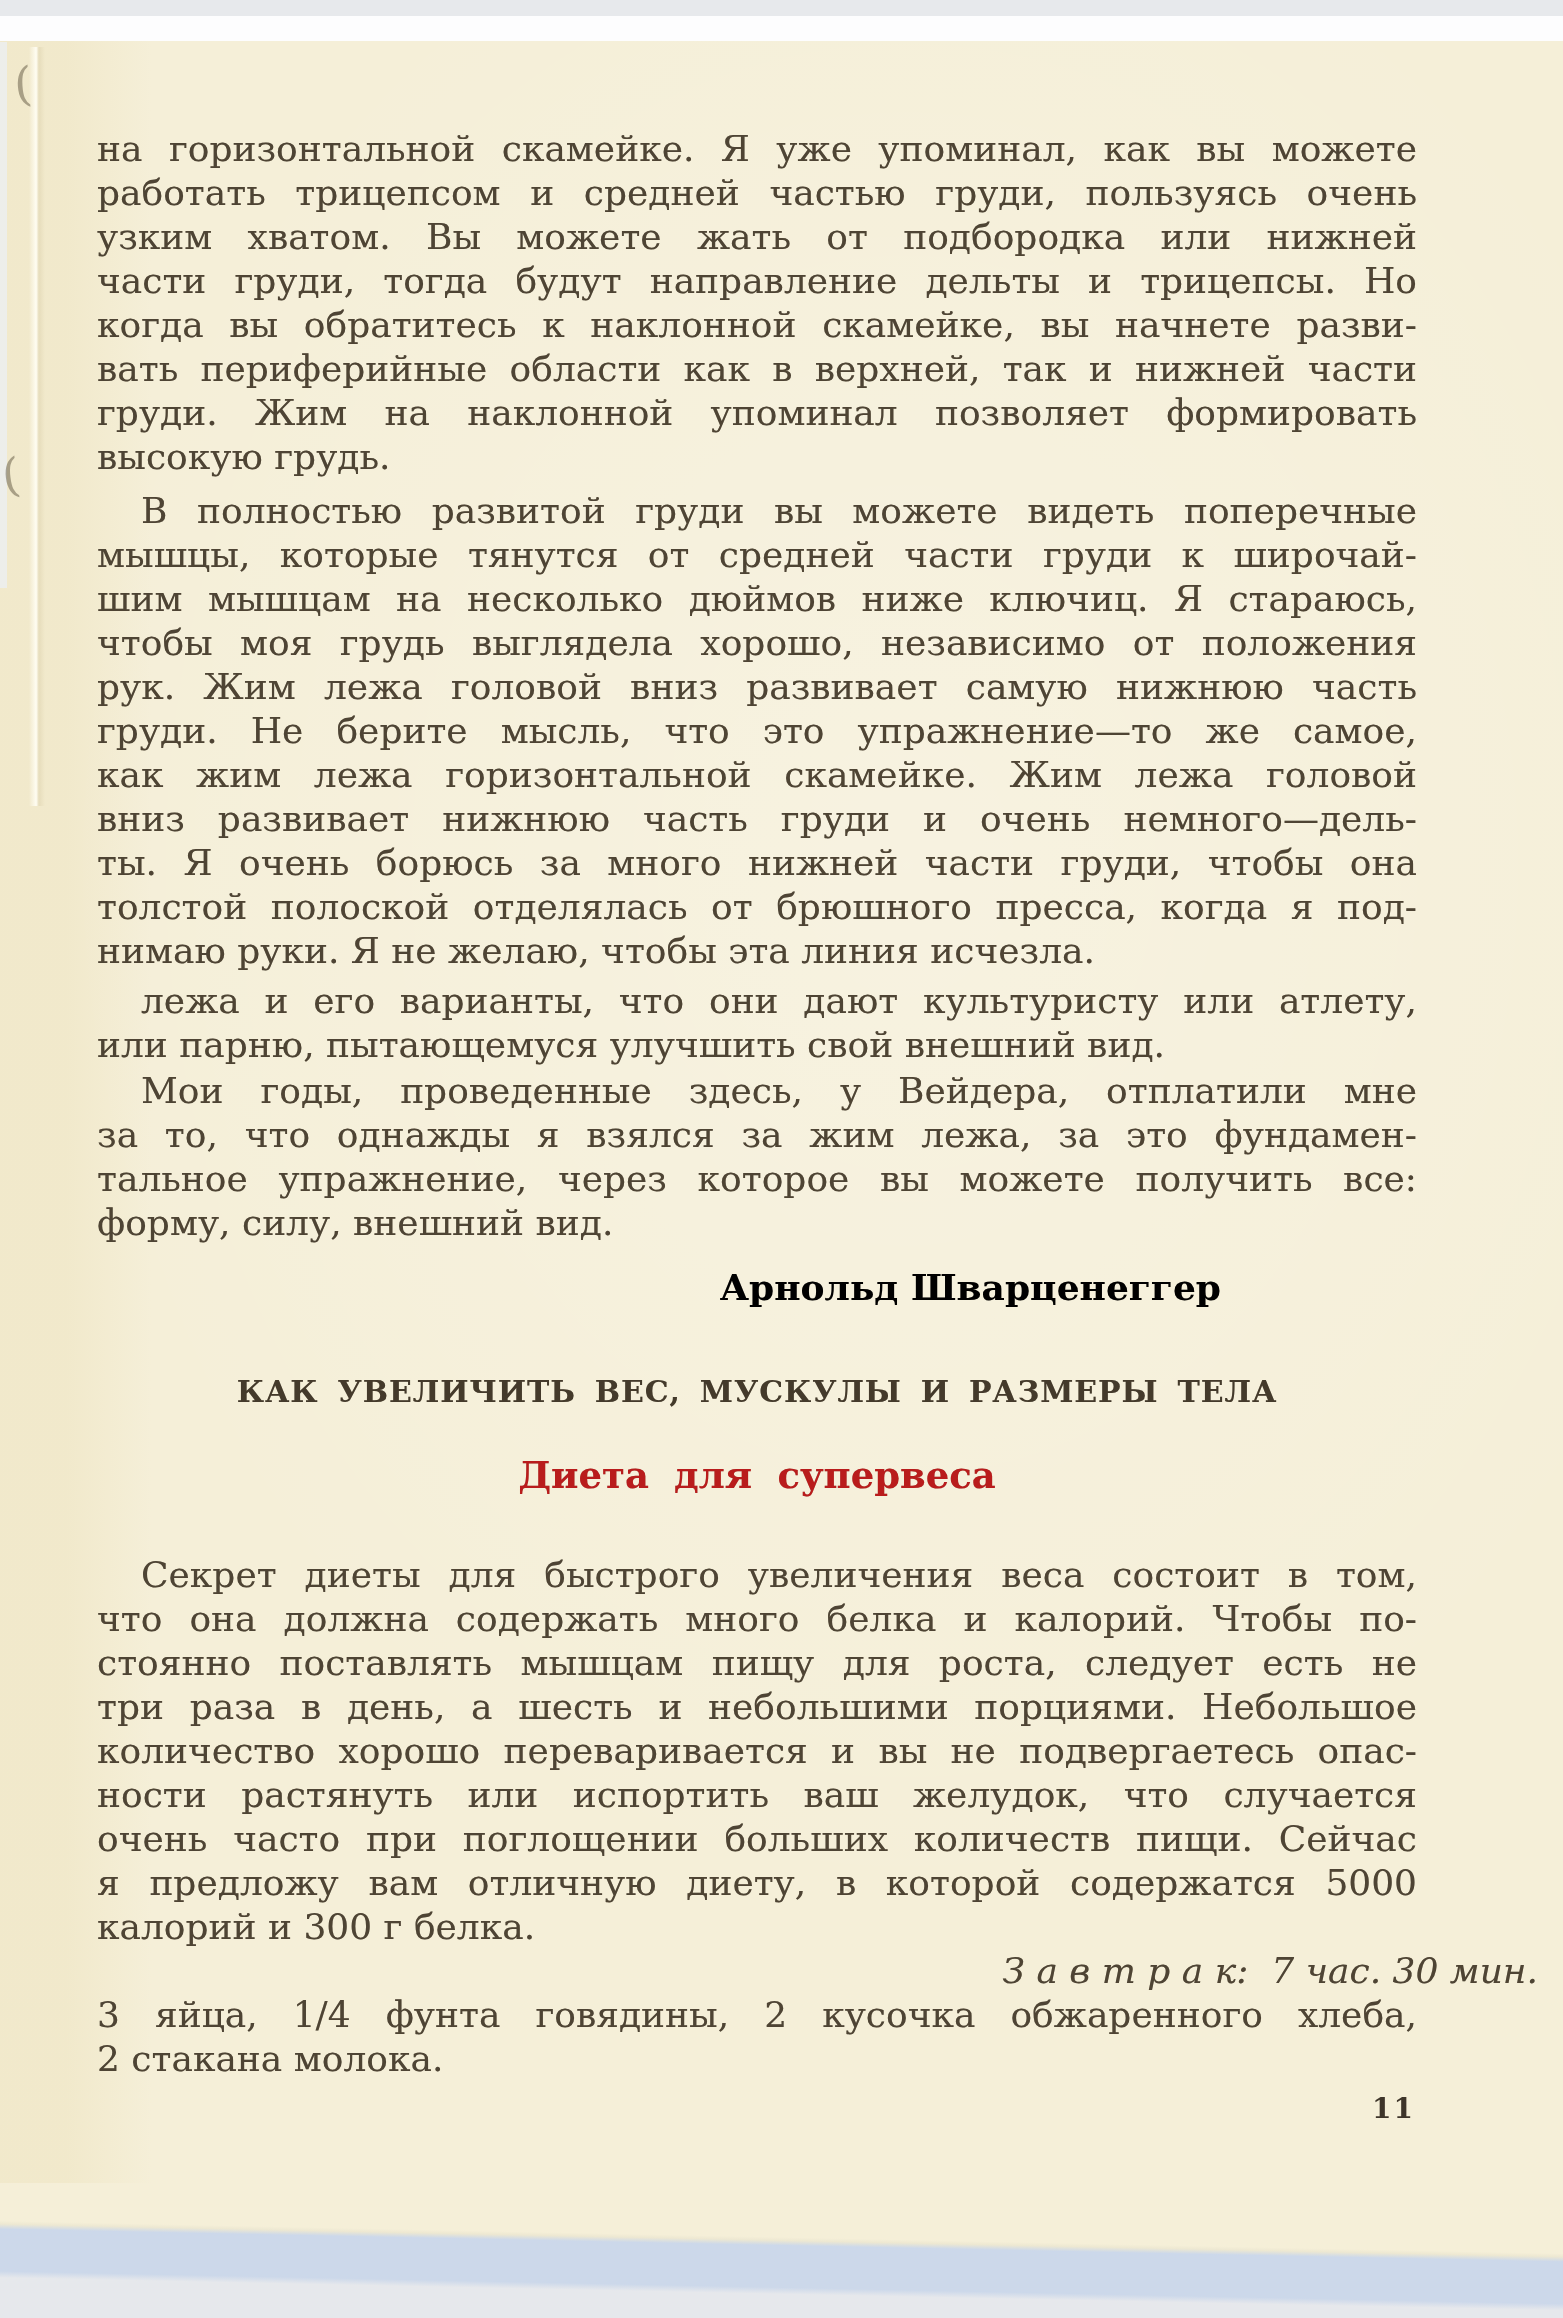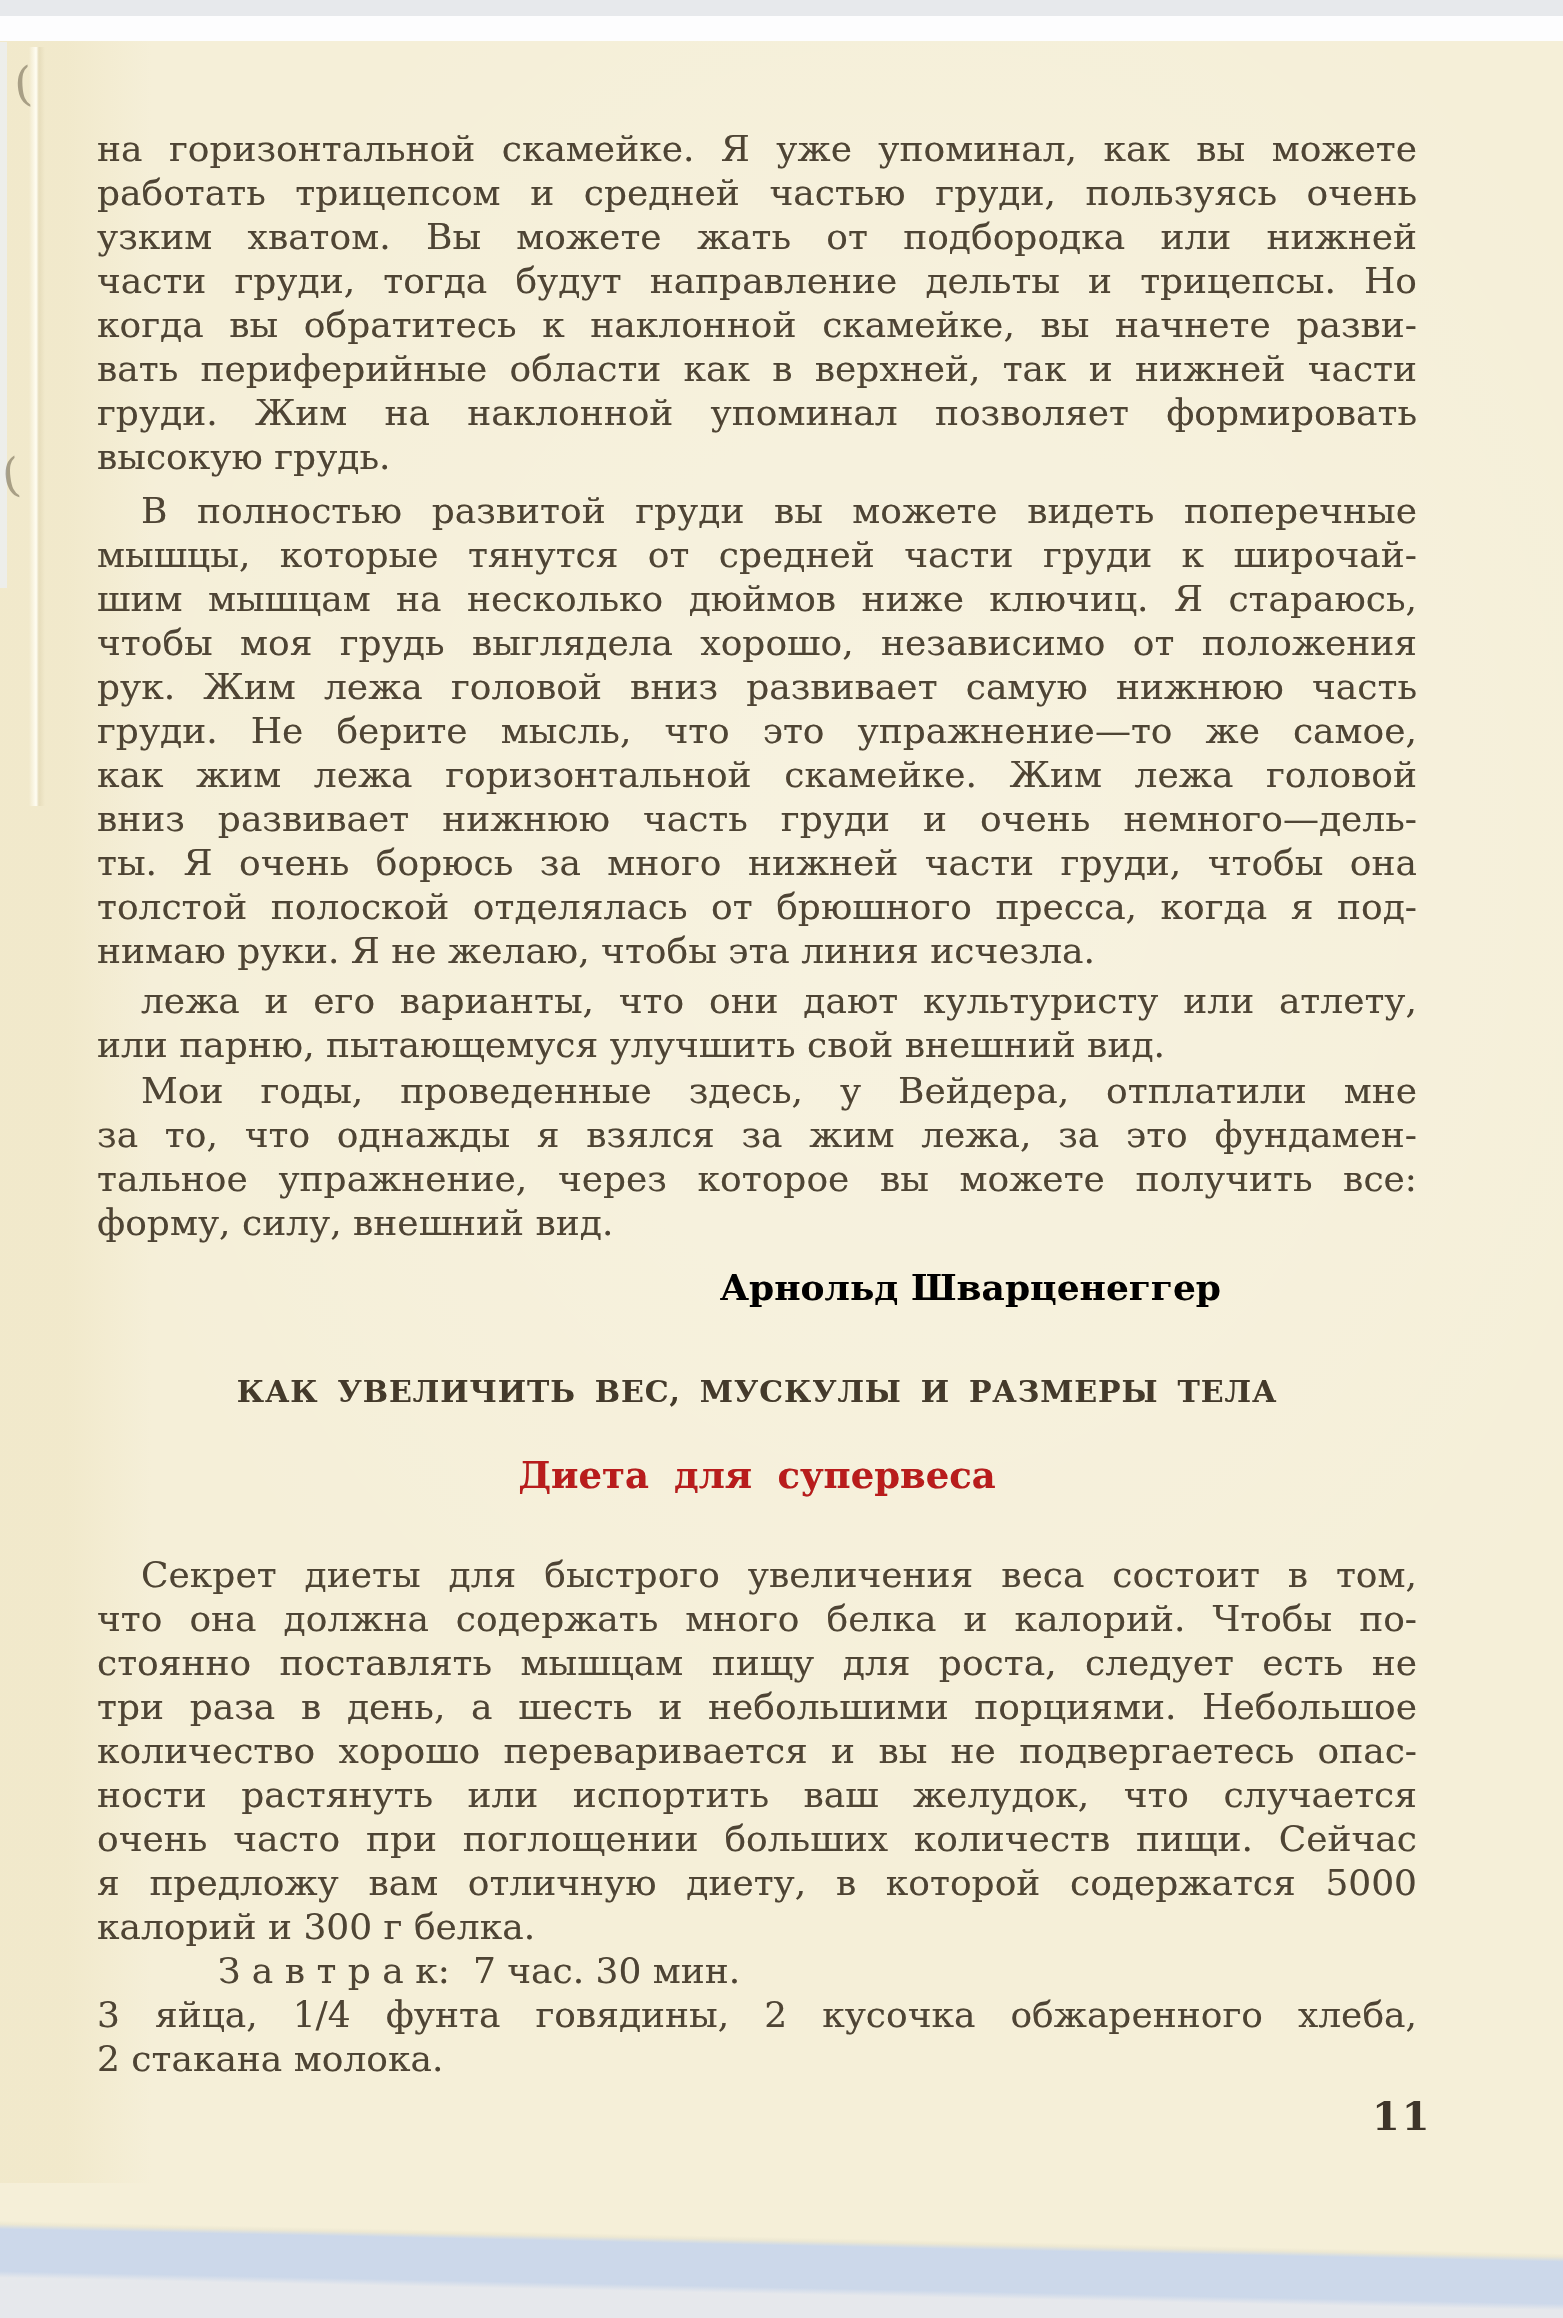--- a/index.html
+++ b/index.html
@@ -36,23 +36,23 @@
   .p1{margin-bottom:9.5px;}
   .p2{margin-bottom:6.2px;}
   .p3{margin-bottom:2.8px;}
   .p4{margin-bottom:20px;}
   .signature{font-weight:bold;text-align:right;padding-right:196px;
     margin:0 0 61px;color:#000000;}
   .heading{font-size:30px;font-weight:bold;text-align:center;line-height:44px;
     letter-spacing:0.9px;word-spacing:7.6px;margin:0 0 39px;color:#443a2b;}
   .subheading{font-size:37px;font-weight:bold;text-align:center;line-height:44px;
     word-spacing:12.3px;margin:0 0 56px;color:#b91c1c;}
-  .breakfast{text-align:left;transform:translateX(121px);}
+  .breakfast{text-align:right;transform:translateX(121px);font-style:italic;}
   .breakfast .bt{margin-left:23px;}
-  .page-number{position:absolute;left:1372px;top:2092px;font-size:40px;
+  .page-number{position:absolute;left:1372px;top:2092px;font-size:28px;
     font-weight:bold;color:#3e352a;letter-spacing:1.9px;}
 </style>
 </head>
 <body>
 
 <div class="scan-top"></div>
 <div class="paper"></div>
 <div class="left-sliver"></div>
 <div class="crease"></div>
 <div class="scan-bottom"></div>

